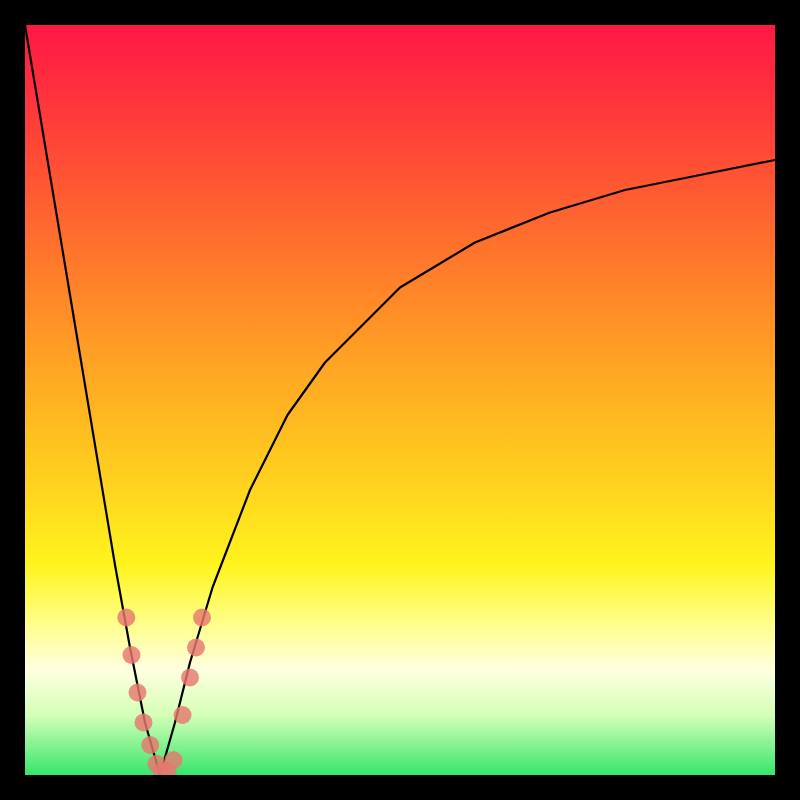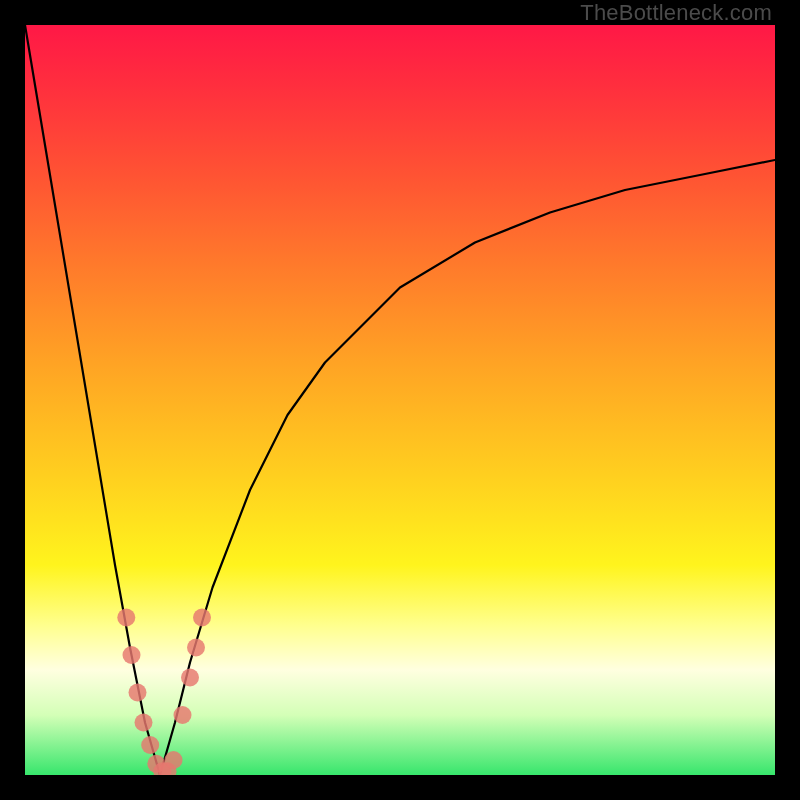--- a/index.html
+++ b/index.html
@@ -72,14 +72,13 @@
           <circle cx="137.3" cy="746.3" r="9" fill="#e6776f" fill-opacity="0.82"></circle>
           <circle cx="142.5" cy="746.3" r="9" fill="#e6776f" fill-opacity="0.82"></circle>
           <circle cx="148.5" cy="735.0" r="9" fill="#e6776f" fill-opacity="0.82"></circle>
           <circle cx="157.5" cy="690.0" r="9" fill="#e6776f" fill-opacity="0.82"></circle>
           <circle cx="165.0" cy="652.5" r="9" fill="#e6776f" fill-opacity="0.82"></circle>
           <circle cx="171.0" cy="622.5" r="9" fill="#e6776f" fill-opacity="0.82"></circle>
           <circle cx="177.0" cy="592.5" r="9" fill="#e6776f" fill-opacity="0.82"></circle>
         </g>
       </svg>
   </div>
-  <div class="watermark">TheBottleneck.com</div>
 </div>
 
 </body></html>

